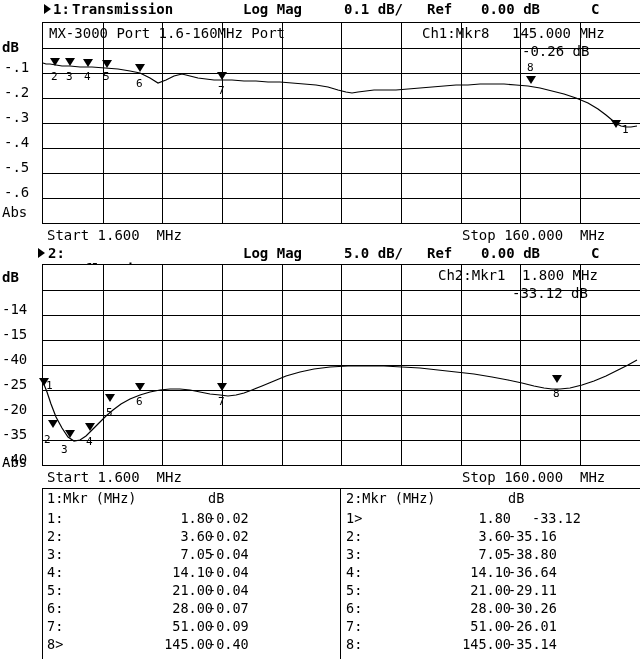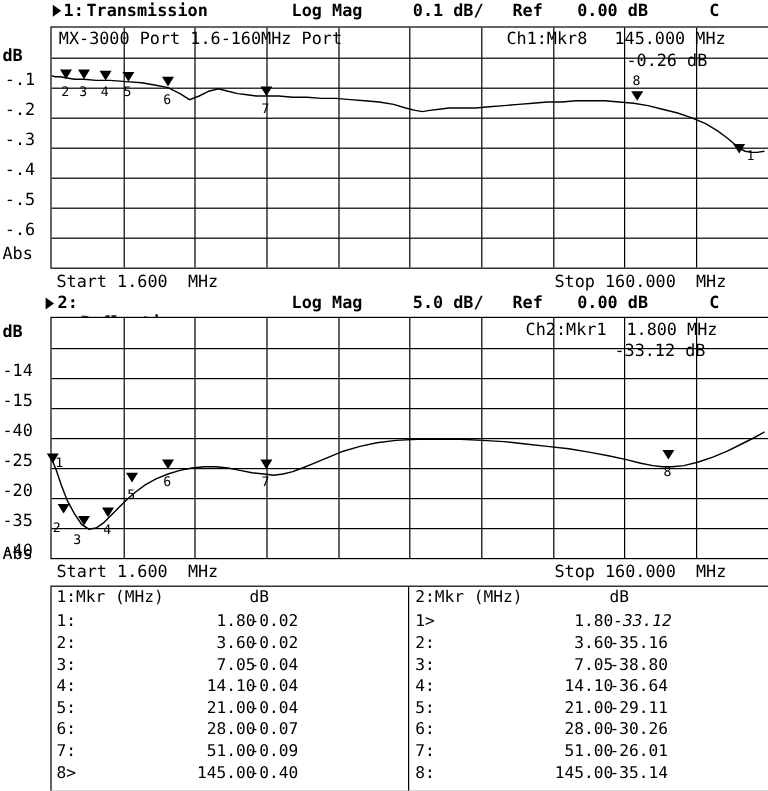--- a/index.html
+++ b/index.html
@@ -234,21 +234,21 @@
     </div>
     <div>
       <div class="cell" style="left:4px;top:149px;">8&gt;</div>
       <div class="cell" style="left:110px;top:149px;text-align:right;width:60px;">145.00</div>
       <div class="cell" style="left:165px;top:149px;">-0.40</div>
     </div>
 
     <div>
       <div class="cell" style="left:303px;top:23px;">1&gt;</div>
       <div class="cell" style="left:408px;top:23px;text-align:right;width:60px;">1.80</div>
-      <div class="cell" style="left:468px;top:23px;font-style:italic;">-33.12</div>
+      <div class="cell" style="left:489px;top:23px;">-33.12</div>
     </div>
     <div>
       <div class="cell" style="left:303px;top:41px;">2:</div>
       <div class="cell" style="left:408px;top:41px;text-align:right;width:60px;">3.60</div>
       <div class="cell" style="left:465px;top:41px;">-35.16</div>
     </div>
     <div>
       <div class="cell" style="left:303px;top:59px;">3:</div>
       <div class="cell" style="left:408px;top:59px;text-align:right;width:60px;">7.05</div>
       <div class="cell" style="left:465px;top:59px;">-38.80</div>

